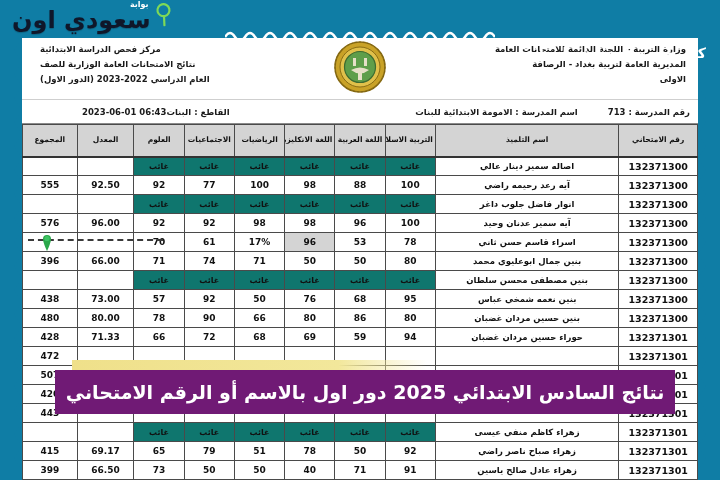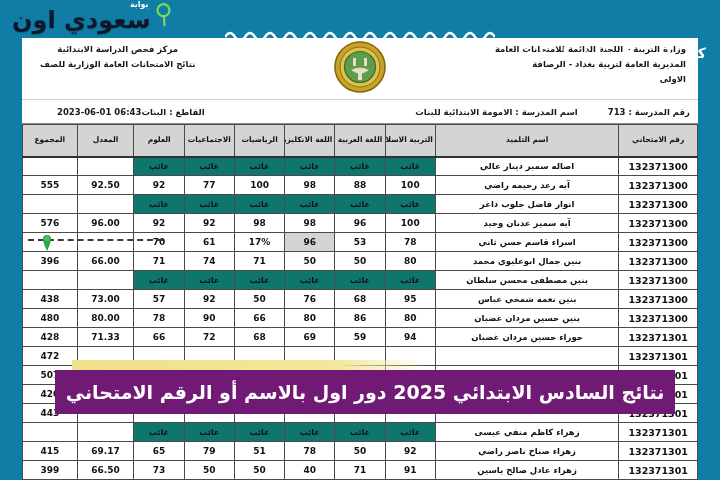--- a/index.html
+++ b/index.html
@@ -129,21 +129,21 @@
   .head-col {
     position: absolute;
     top: 4px;
     font-size: 8.5px;
     font-weight: bold;
     color: #1a1a1a;
     line-height: 1.75;
     white-space: nowrap;
   }
   .head-right { right: 12px; text-align: right; }
-  .head-left  { left: 18px;  text-align: center; }
+  .head-left  { left: 18px;  text-align: left; }
 
   .emblem {
     position: absolute;
     top: 2px;
     left: 50%;
     transform: translateX(-50%);
     width: 54px;
     height: 54px;
   }
 
@@ -155,21 +155,21 @@
     display: flex;
     align-items: center;
     font-size: 8.5px;
     font-weight: bold;
     color: #1a1a1a;
     padding: 0 8px;
   }
   .meta-item { white-space: nowrap; }
   .meta-school { margin-right: 30px; }
   .meta-grow { flex: 1; }
-  .meta-date { direction: ltr; margin-left: 27px; }
+  .meta-date { direction: ltr; margin-left: 52px; }
 
   
   table.results {
     width: 100%;
     border-collapse: collapse;
     table-layout: fixed;
     font-size: 9px;
     color: #111;
   }
   table.results th,
@@ -308,20 +308,21 @@
           <path d="M20 18 h3 v8 h-3z M31 18 h3 v8 h-3z" fill="#e6e0c8"></path>
           <path d="M18 30 q9 -5 18 0 q-9 7 -18 0 z" fill="#e6e0c8"></path>
           <rect x="25" y="33" width="4" height="7" fill="#e6e0c8"></rect>
           <circle cx="27" cy="27" r="25" fill="none" stroke="#7a5f10" stroke-width="0.8" stroke-dasharray="2 2"></circle>
         </svg>
       </div>
 
       <div class="head-col head-left">
         <div>مركز فحص الدراسة الابتدائية</div>
         <div>نتائج الامتحانات العامة الوزارية للصف</div>
+        <div>العام الدراسي  2022-2023 (الدور الاول)</div>
       </div>
     </div>
 
     <div class="meta-strip">
       <span class="meta-item">رقم المدرسة : 713</span>
       <span class="meta-item meta-school">اسم المدرسة : الامومة الابتدائية للبنات</span>
       <span class="meta-grow"></span>
       <span class="meta-item">القاطع : البنات</span>
       <span class="meta-item meta-date">2023-06-01 06:43</span>
     </div>

